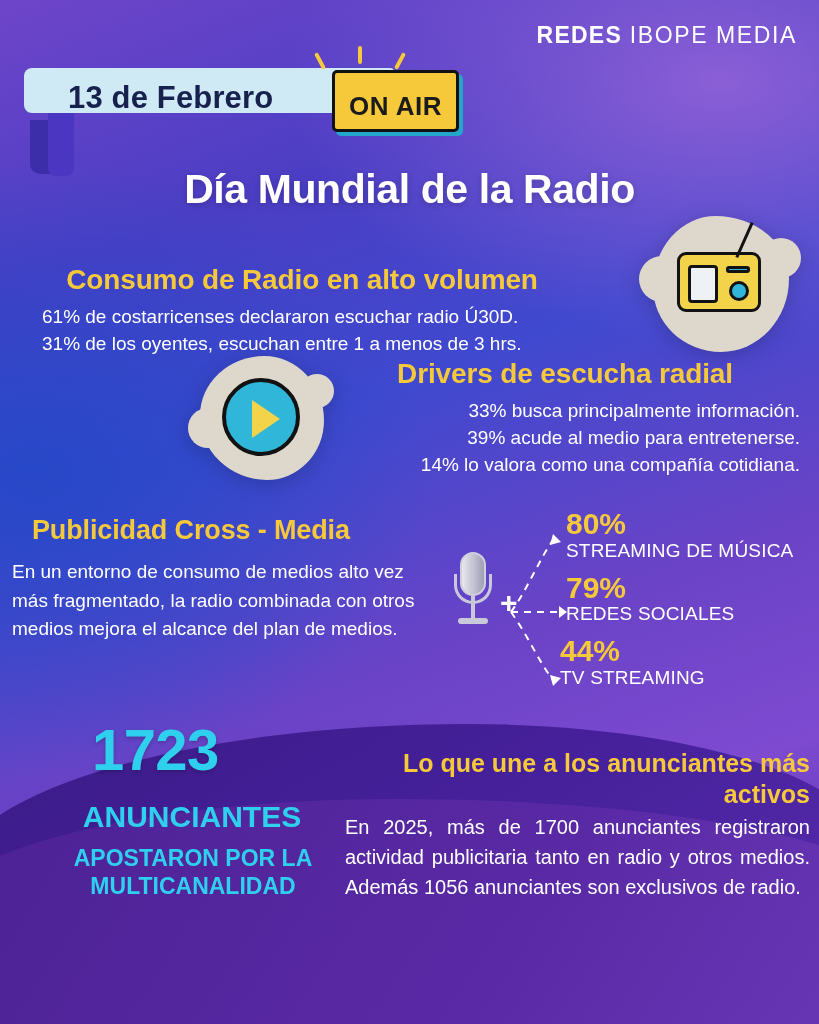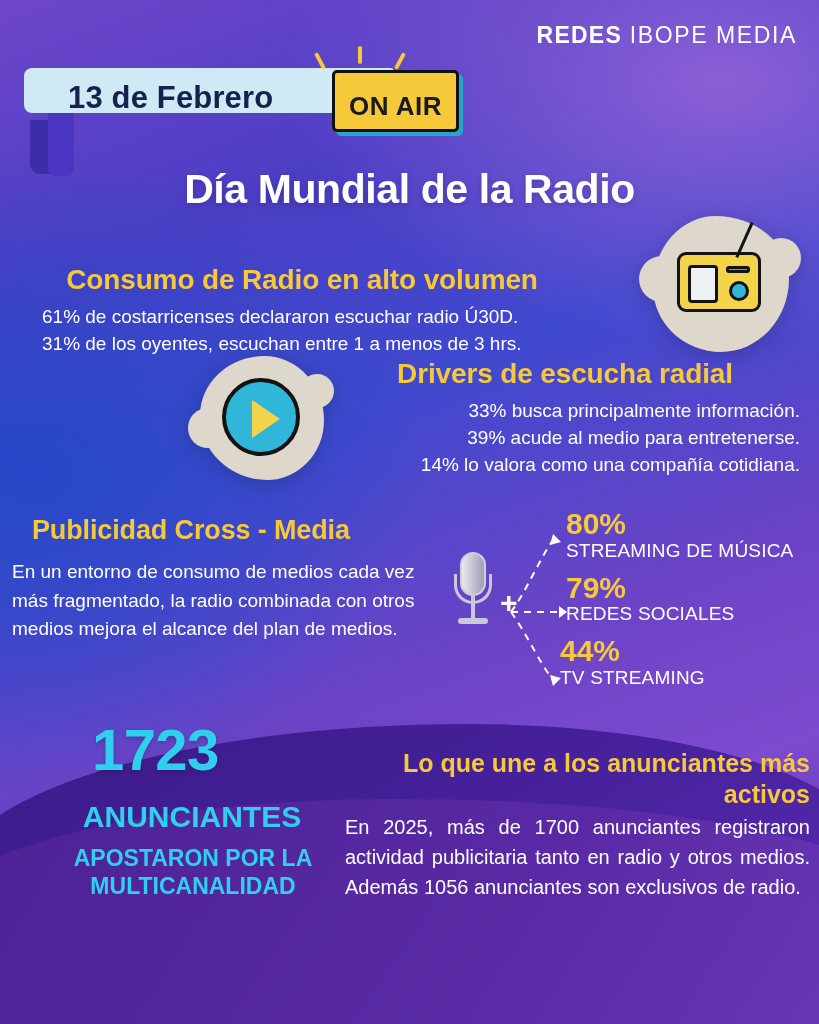--- a/index.html
+++ b/index.html
@@ -275,21 +275,21 @@
       <div class="sec-head">Drivers de escucha radial</div>
       <div class="sec-body">
         <div>33% busca principalmente información.</div>
         <div>39% acude al medio para entretenerse.</div>
         <div>14% lo valora como una compañía cotidiana.</div>
       </div>
     </div>
 
     <div class="s3">
       <div class="sec-head">Publicidad Cross - Media</div>
-      <div class="sec-body">En un entorno de consumo de medios cada vez más fragmentado, la radio combinada con otros medios mejora el alcance del plan de medios.</div>
+      <div class="sec-body">En un entorno de consumo de medios alto vez más fragmentado, la radio combinada con otros medios mejora el alcance del plan de medios.</div>
     </div>
 
     <div class="mic">
       <div class="head"></div>
         <div class="arc"></div>
         <div class="stem"></div>
         <div class="base"></div>
     </div>
     <div class="plus">+</div>
     <svg class="arrows" viewBox="0 0 70 180">

